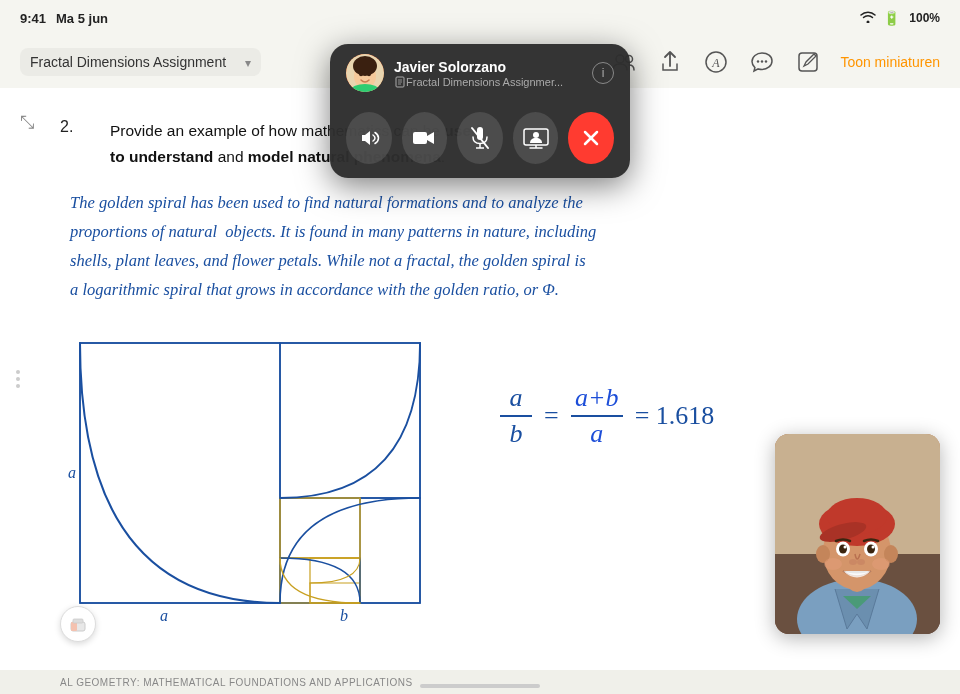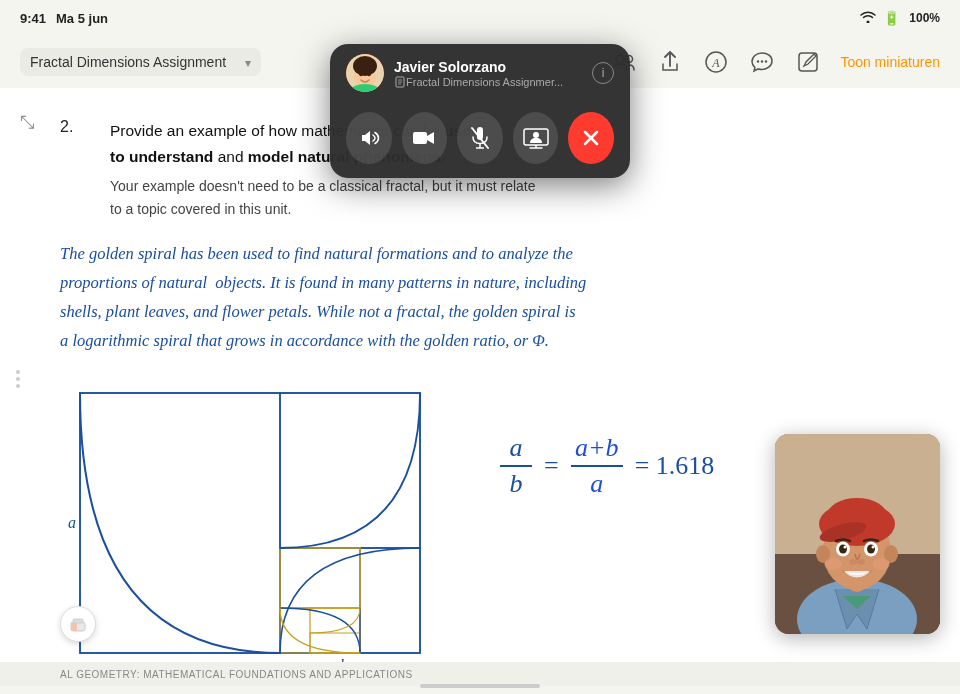--- a/index.html
+++ b/index.html
@@ -104,21 +104,21 @@
     .question-text strong { font-weight: 700; }
     .subtext {
       font-size: 14px;
       line-height: 1.6;
       color: #444;
       margin-top: 6px;
     }
 
     
     .handwritten {
-      margin: 14px 0;
+      margin: 14px 10px;
       padding: 4px 0;
     }
     .handwritten-text {
       font-family: 'Georgia', serif;
       font-style: italic;
       font-size: 16.5px;
       line-height: 1.75;
       color: #1a4fa0;
     }
 
@@ -139,21 +139,21 @@
 
     
     .formula-area {
       flex: 1;
       padding-top: 60px;
     }
 
     
     .bottom-bar {
       position: absolute;
-      bottom: 8px; left: 0; right: 0;
+      bottom: 0; left: 0; right: 0;
       height: 24px;
       background: #f0f0ea;
       display: flex;
       align-items: center;
       padding: 0 60px;
     }
     .bottom-text {
       font-size: 10px;
       color: #888;
       letter-spacing: 0.5px;
@@ -374,21 +374,20 @@
 </div>
 
 <div class="main-content">
 
   <div class="question-block">
     <div class="question-num">2.</div>
     <div>
       <div class="question-text">
         <span>Provide an example of how mathematics can be </span><strong>used<br>to understand</strong><span> and </span><strong>model natural phenomena</strong><span>.</span>
       </div>
-      <div class="subtext">Your example doesn't need to be a classical fractal, but it must relate<br>to a topic covered in this unit.</div>
     </div>
   </div>
 
   <div class="handwritten">
     <div class="handwritten-text">
       The golden spiral has been used to find natural formations and to analyze the<br>
       proportions of natural &nbsp;objects. It is found in many patterns in nature, including<br>
       shells, plant leaves, and flower petals. While not a fractal, the golden spiral is<br>
       a logarithmic spiral <span style="">that</span> grows in accordance with the golden ratio, or Φ.
     </div>

